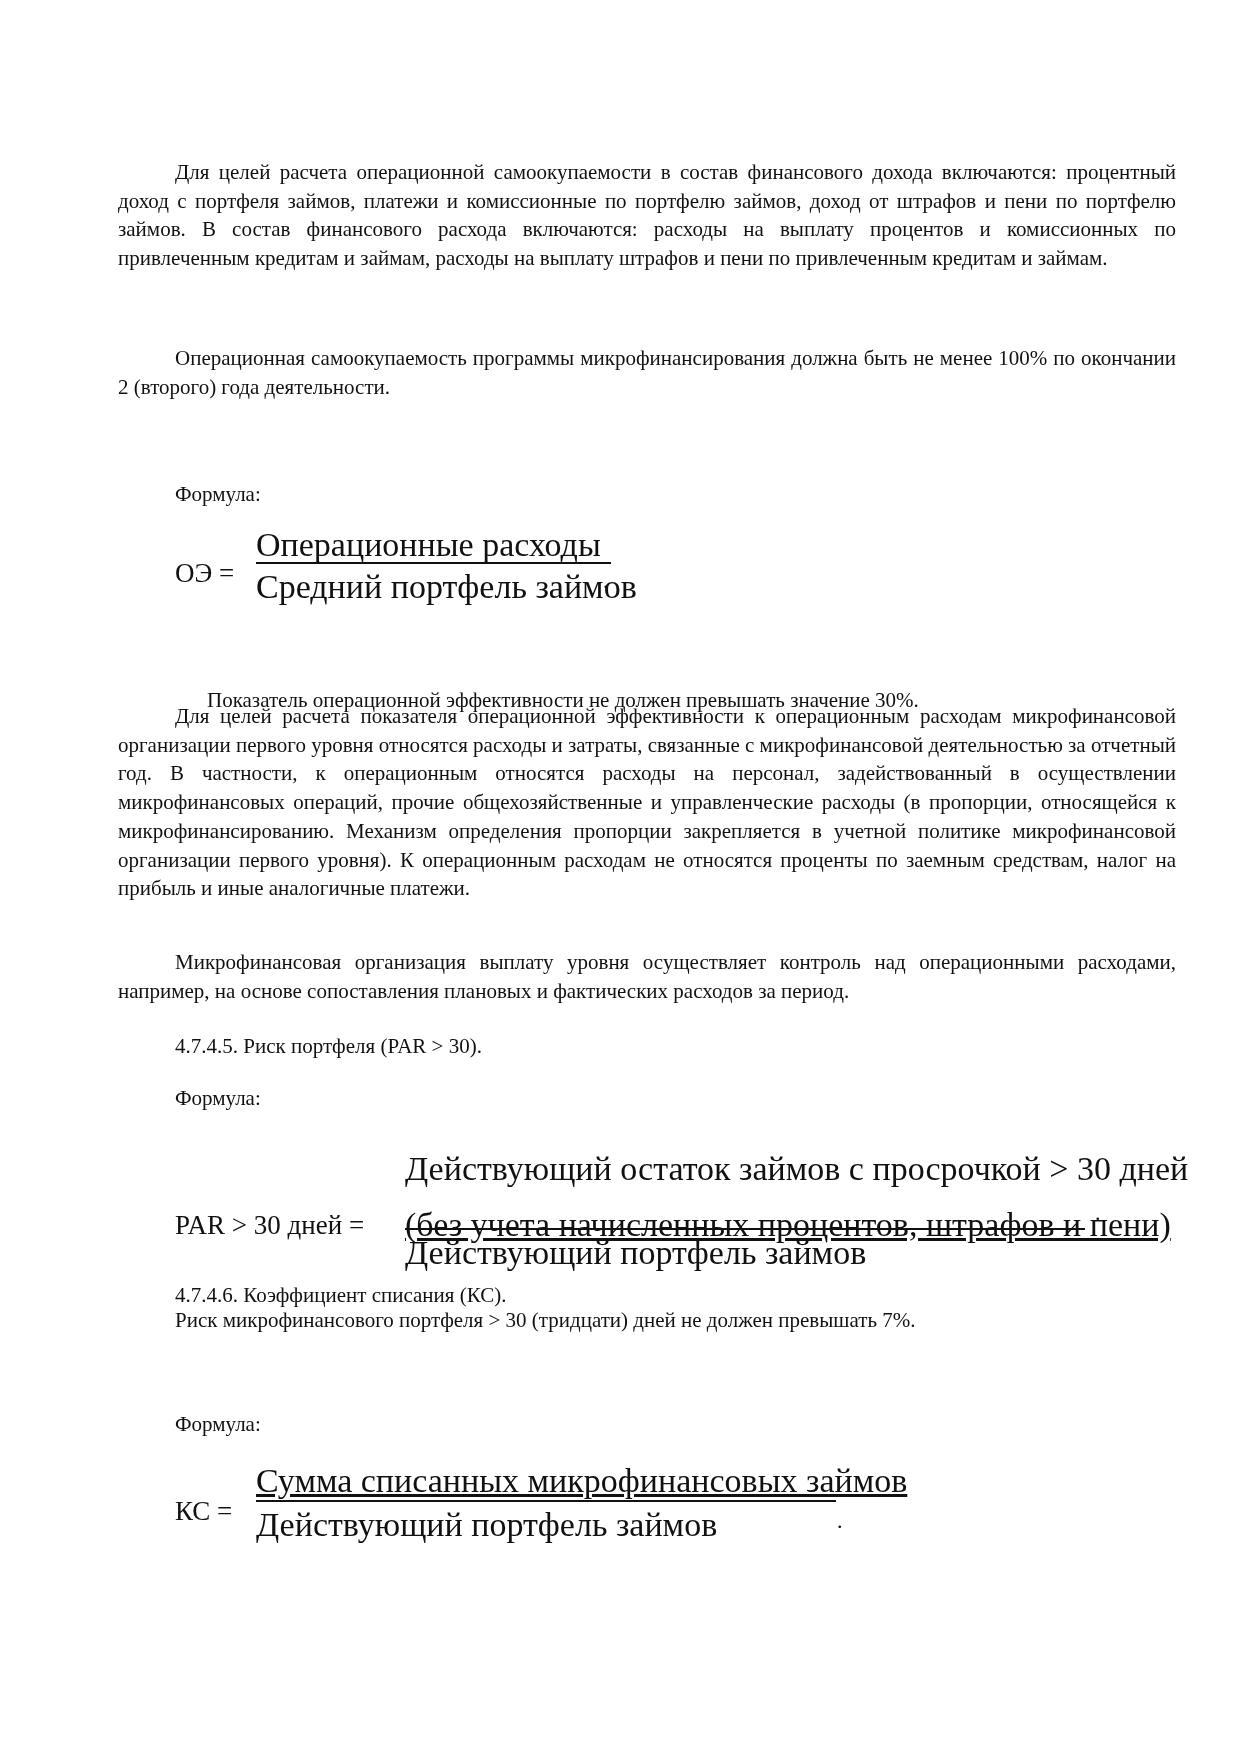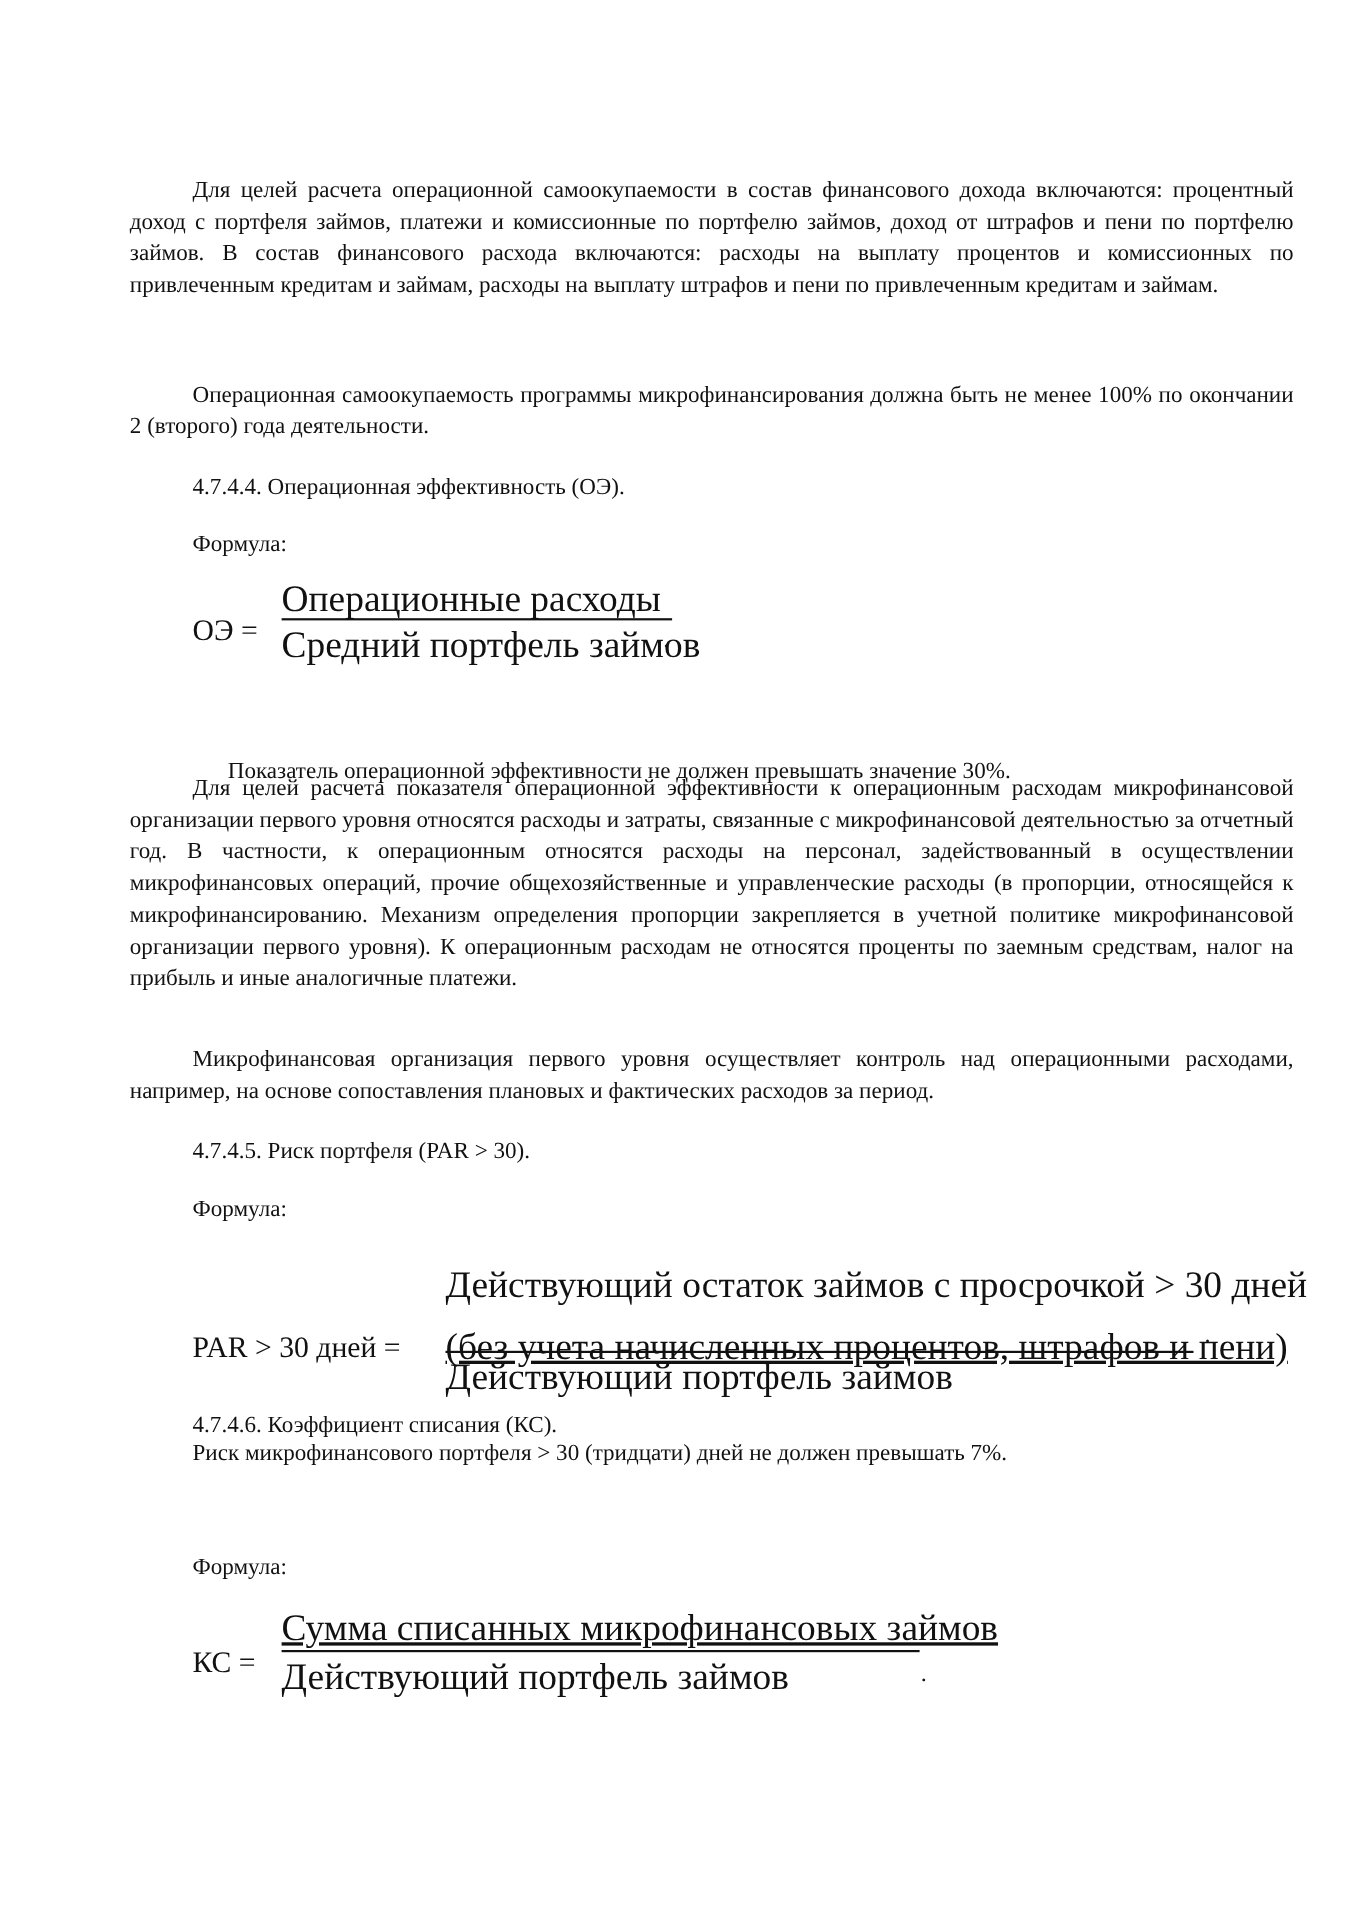--- a/index.html
+++ b/index.html
@@ -26,39 +26,38 @@
 <div class="page">
 
   <p class="para" style="top:158px;">
       <span class="first">Для целей расчета операционной самоокупаемости в состав финансового дохода включаются: процентный доход с портфеля займов, платежи и комиссионные по портфелю займов, доход от штрафов и пени по портфелю займов. В состав финансового расхода включаются: расходы на выплату процентов и комиссионных по привлеченным кредитам и займам, расходы на выплату штрафов и пени по привлеченным кредитам и займам.</span>
     </p>
 
   <p class="para" style="top:344px;">
       <span class="first">Операционная самоокупаемость программы микрофинансирования должна быть не менее 100% по окончании 2 (второго) года деятельности.</span>
     </p>
 
-  <p class="line" style="top:428px;">4.7.4.4. Операционная эффективность (ОЭ).</p>
   <p class="line" style="top:480px;">Формула:</p>
 
   <div class="formula" style="left:175px; top:530px;">
     <span class="f-lhs" style="left:0; top:28px;">ОЭ =</span>
     <span class="f-num" style="left:81px; top:-4px;">Операционные расходы</span>
     <div class="f-bar" style="left:81px; top:32px; width:355px;"></div>
     <span class="f-den" style="left:81px; top:38px;">Средний портфель займов</span>
     <span class="f-dot" style="left:428px; top:38px;">.</span>
   </div>
 
   <p class="line" style="top:686px;margin-left:32px;">Показатель операционной эффективности не должен превышать значение 30%.</p>
 
   <p class="para" style="top:702px;">
       <span class="first">Для целей расчета показателя операционной эффективности к операционным расходам микрофинансовой организации первого уровня относятся расходы и затраты, связанные с микрофинансовой деятельностью за отчетный год. В частности, к операционным относятся расходы на персонал, задействованный в осуществлении микрофинансовых операций, прочие общехозяйственные и управленческие расходы (в пропорции, относящейся к микрофинансированию. Механизм определения пропорции закрепляется в учетной политике микрофинансовой организации первого уровня). К операционным расходам не относятся проценты по заемным средствам, налог на прибыль и иные аналогичные платежи.</span>
     </p>
 
   <p class="para" style="top:948px;">
-      <span class="first">Микрофинансовая организация первого уровня осуществляет контроль над операционными расходами, например, на основе сопоставления плановых и фактических расходов за период.</span>
+      <span class="first">Микрофинансовая организация выплату уровня осуществляет контроль над операционными расходами, например, на основе сопоставления плановых и фактических расходов за период.</span>
     </p>
 
   <p class="line" style="top:1032px;">4.7.4.5. Риск портфеля (PAR &gt; 30).</p>
   <p class="line" style="top:1084px;">Формула:</p>
 
   <div class="formula" style="left:175px; top:1150px;">
     <span class="f-lhs" style="left:0; top:60px;">PAR &gt; 30 дней =</span>
     <span class="f-num" style="left:230px; top:0px;">Действующий остаток займов с просрочкой &gt; 30 дней</span>
     <span class="f-num" style="left:230px; top:56px;text-decoration:underline;">(без учета начисленных процентов, штрафов и пени)</span>
     <div class="f-bar" style="left:230px; top:78px; width:680px;"></div>

